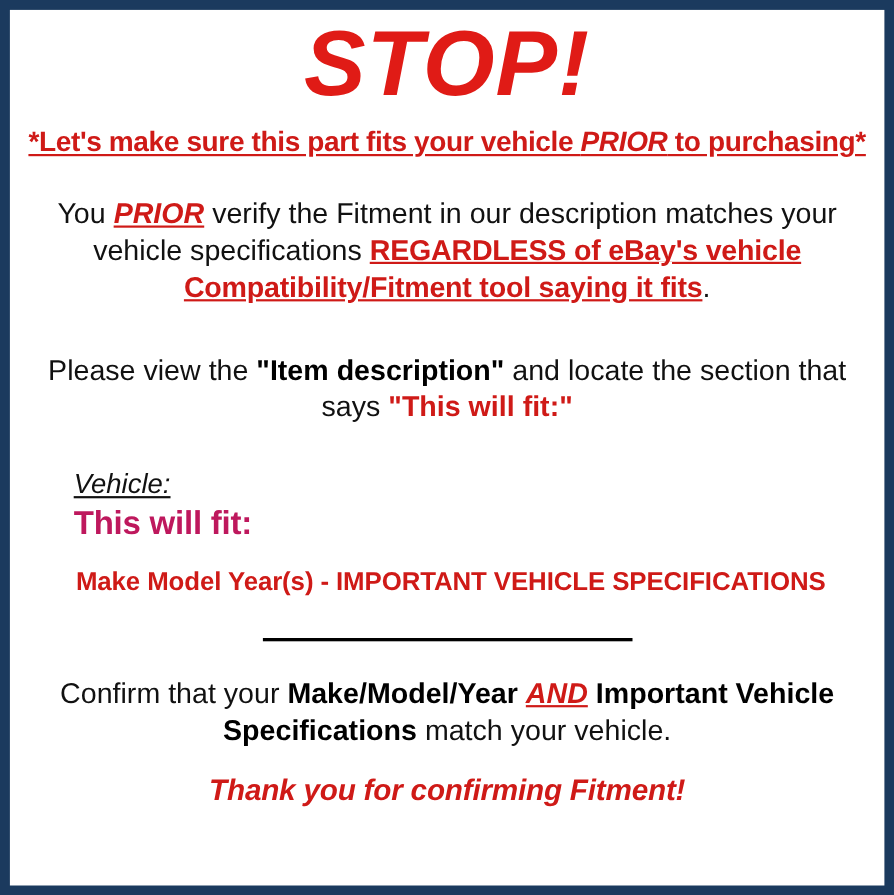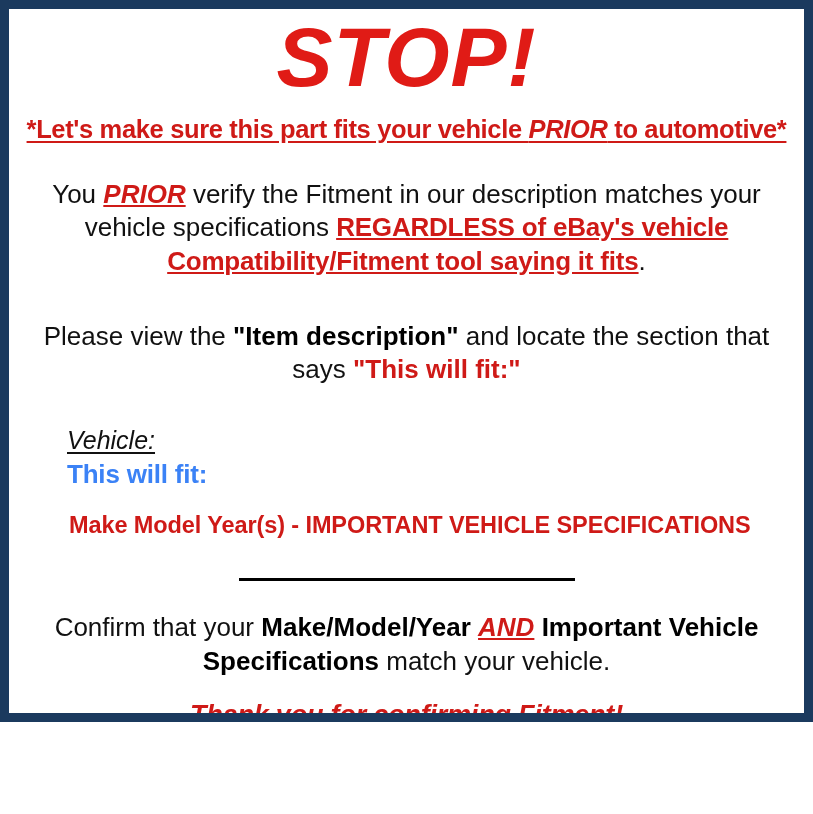--- a/index.html
+++ b/index.html
@@ -8,21 +8,21 @@
     padding: 0;
     background: #ffffff;
   }
   body {
     font-family: "Liberation Sans", sans-serif;
   }
 
   #notice-card {
     position: relative;
     width: 813px;
-    height: 722px;
+    height: 814px;
     box-sizing: border-box;
     background: #ffffff;
     border: 9px solid #1b3a5e;
     overflow: hidden;
   }
 
   .inner {
     box-sizing: border-box;
     width: 100%;
     height: 100%;
@@ -107,23 +107,23 @@
     font-size: 25px;
     font-style: italic;
     color: #111111;
     text-decoration: underline;
     text-underline-offset: 3px;
     display: inline-block;
   }
   #example-fit {
     margin: 4px 0 0 0;
     font-family: "Liberation Sans Narrow", "Liberation Sans", sans-serif;
-    font-size: 26px;
-    font-weight: bold;
-    color: #3b82f6;
+    font-size: 30px;
+    font-weight: bold;
+    color: #be185d;
     letter-spacing: -0.2px;
   }
   #example-spec {
     margin: 22px 0 0 2px;
     font-family: "Liberation Sans Narrow", "Liberation Sans", sans-serif;
     font-size: 23.5px;
     font-weight: bold;
     color: #cf1a17;
     letter-spacing: -0.1px;
     white-space: nowrap;
@@ -159,21 +159,21 @@
 </style>
 </head>
 <body>
 
 <div id="notice-card">
   <div class="inner">
 
     <div id="stop-title">STOP!</div>
 
     <div id="subtitle">
-      <span>*Let's make sure this part fits your vehicle </span><span class="ital">PRIOR</span><span> to automotive*</span>
+      <span>*Let's make sure this part fits your vehicle </span><span class="ital">PRIOR</span><span> to purchasing*</span>
     </div>
 
     <p class="para" id="para-verify">
       <span>You </span><span class="r-bi-u">PRIOR</span><span> verify the Fitment in our description matches your vehicle specifications </span><span class="r-b-u">REGARDLESS of eBay's vehicle Compatibility/Fitment tool saying it fits</span><span>.</span>
     </p>
 
     <p class="para" id="para-view">
       <span>Please view the </span><span class="k-b">"Item description"</span><span> and locate the section that says </span><span class="r-b">"This will fit:"</span>
     </p>
 

